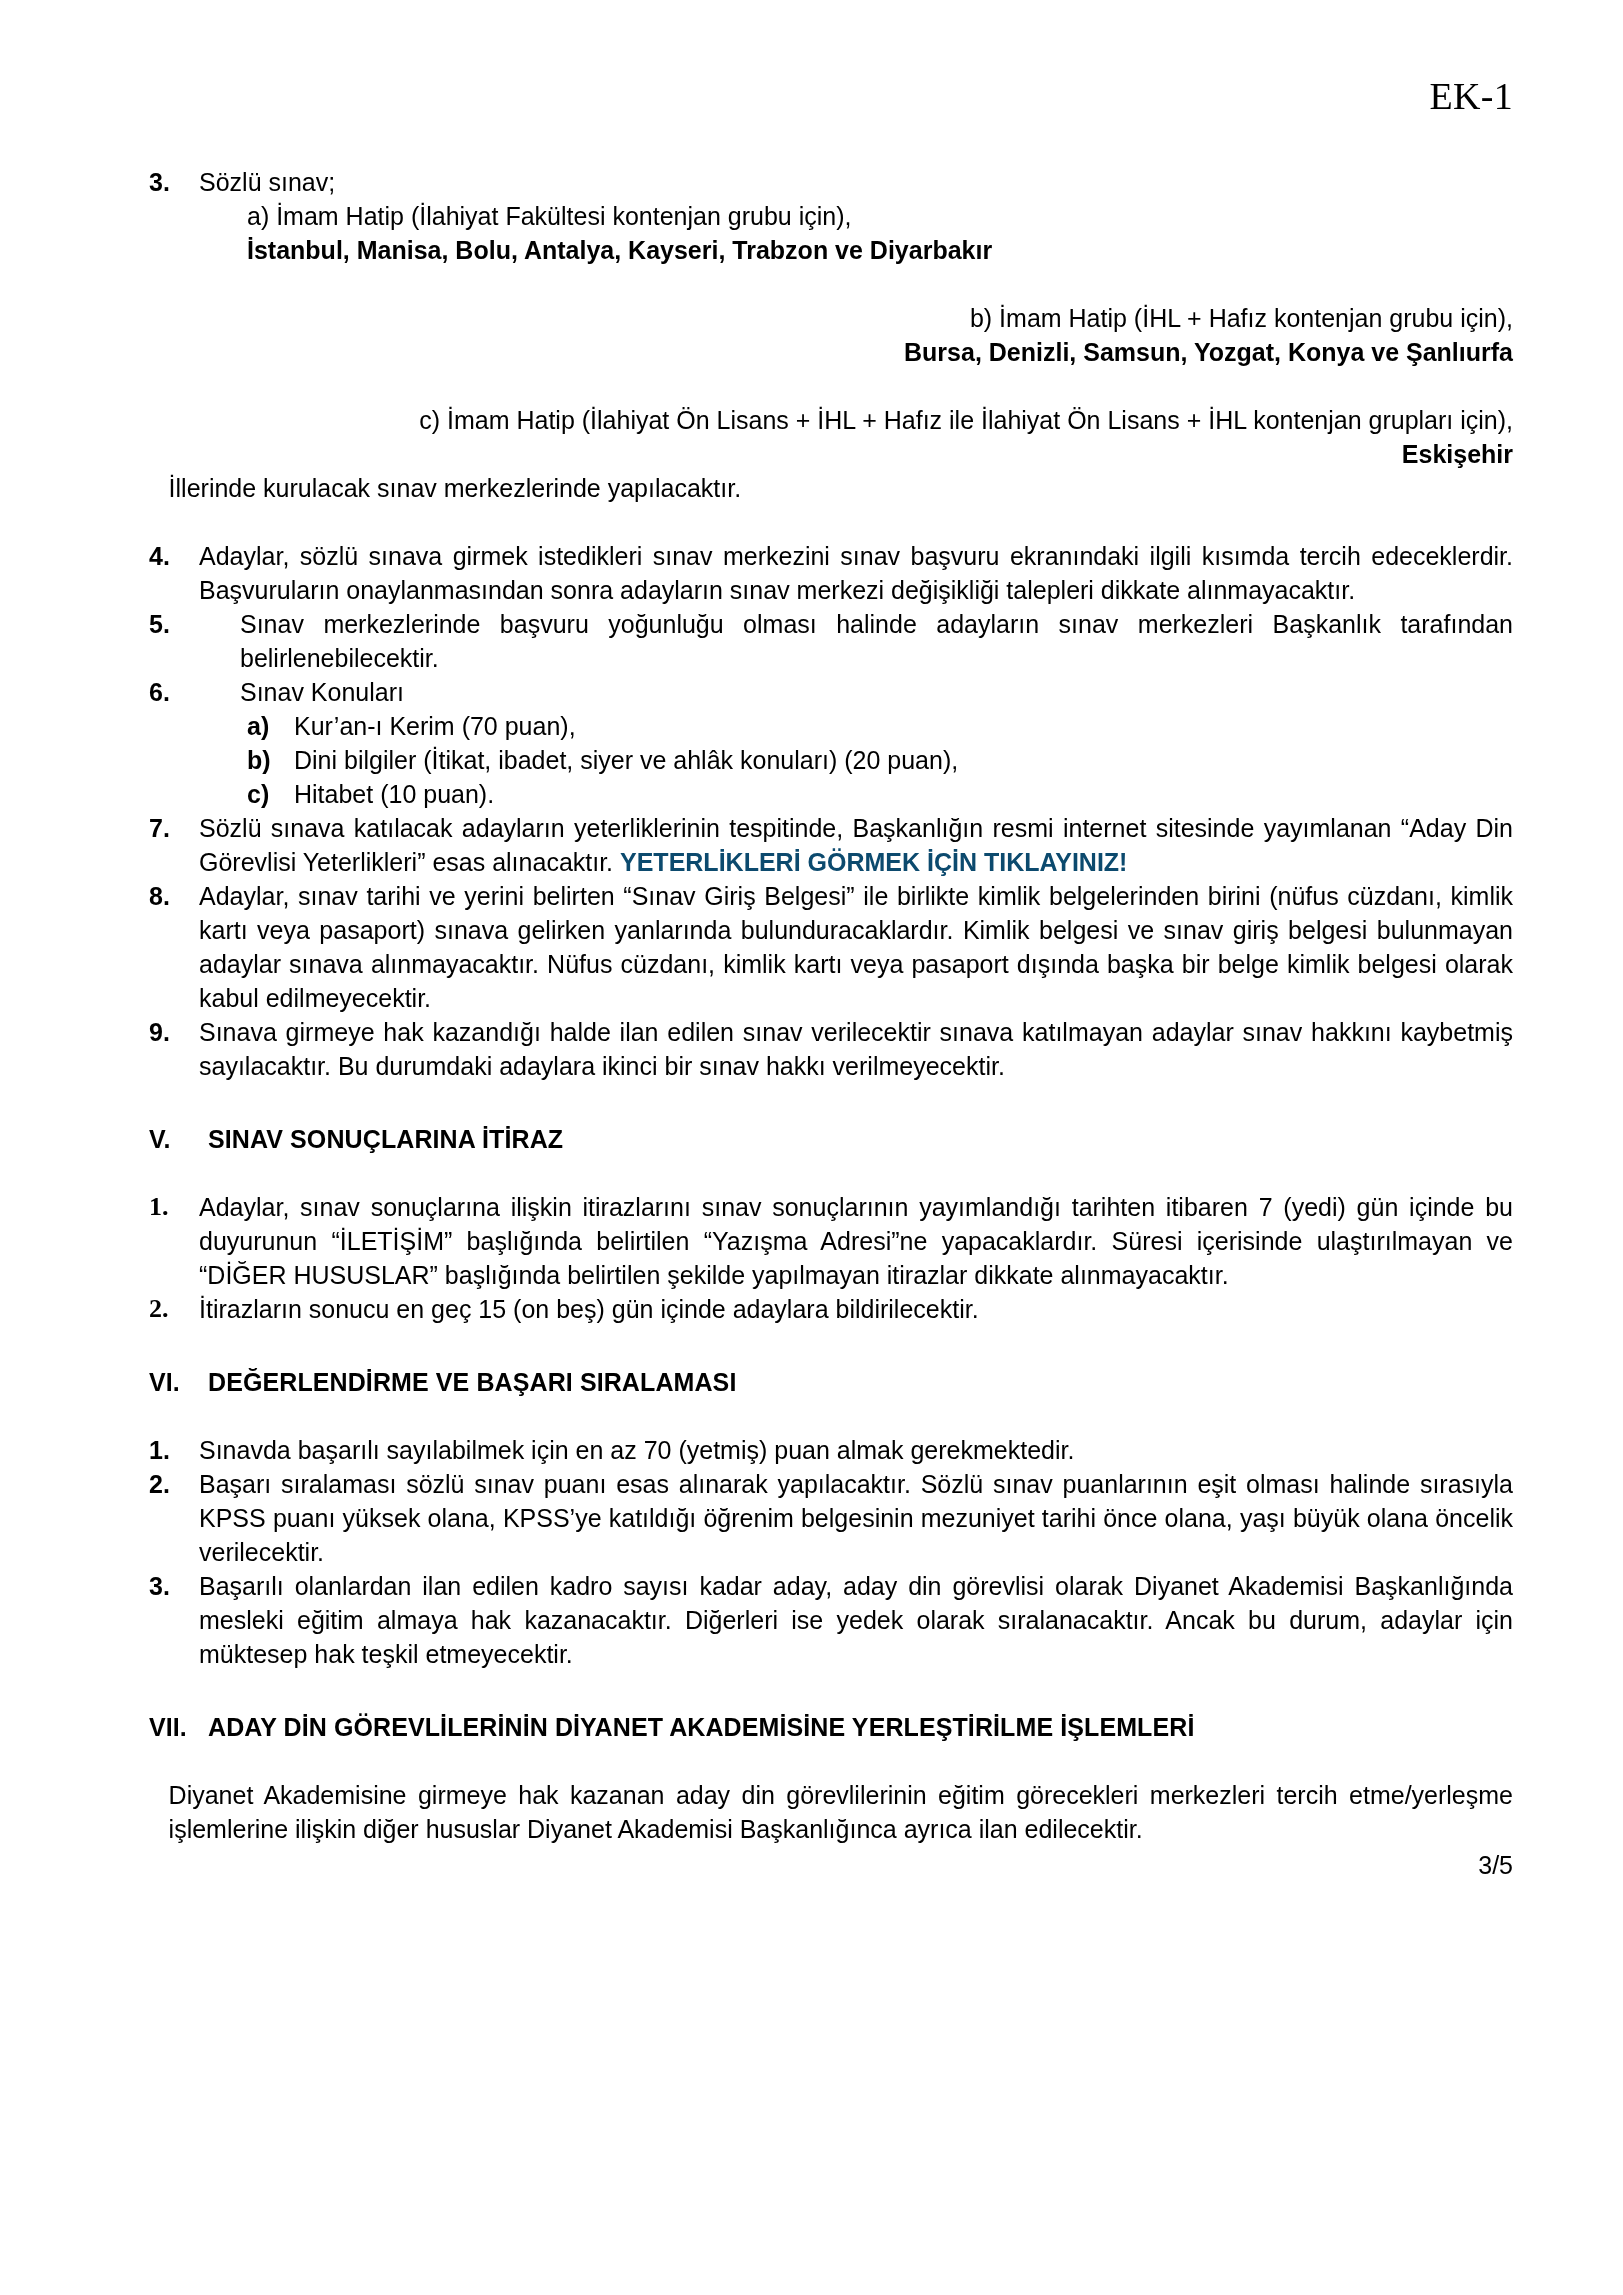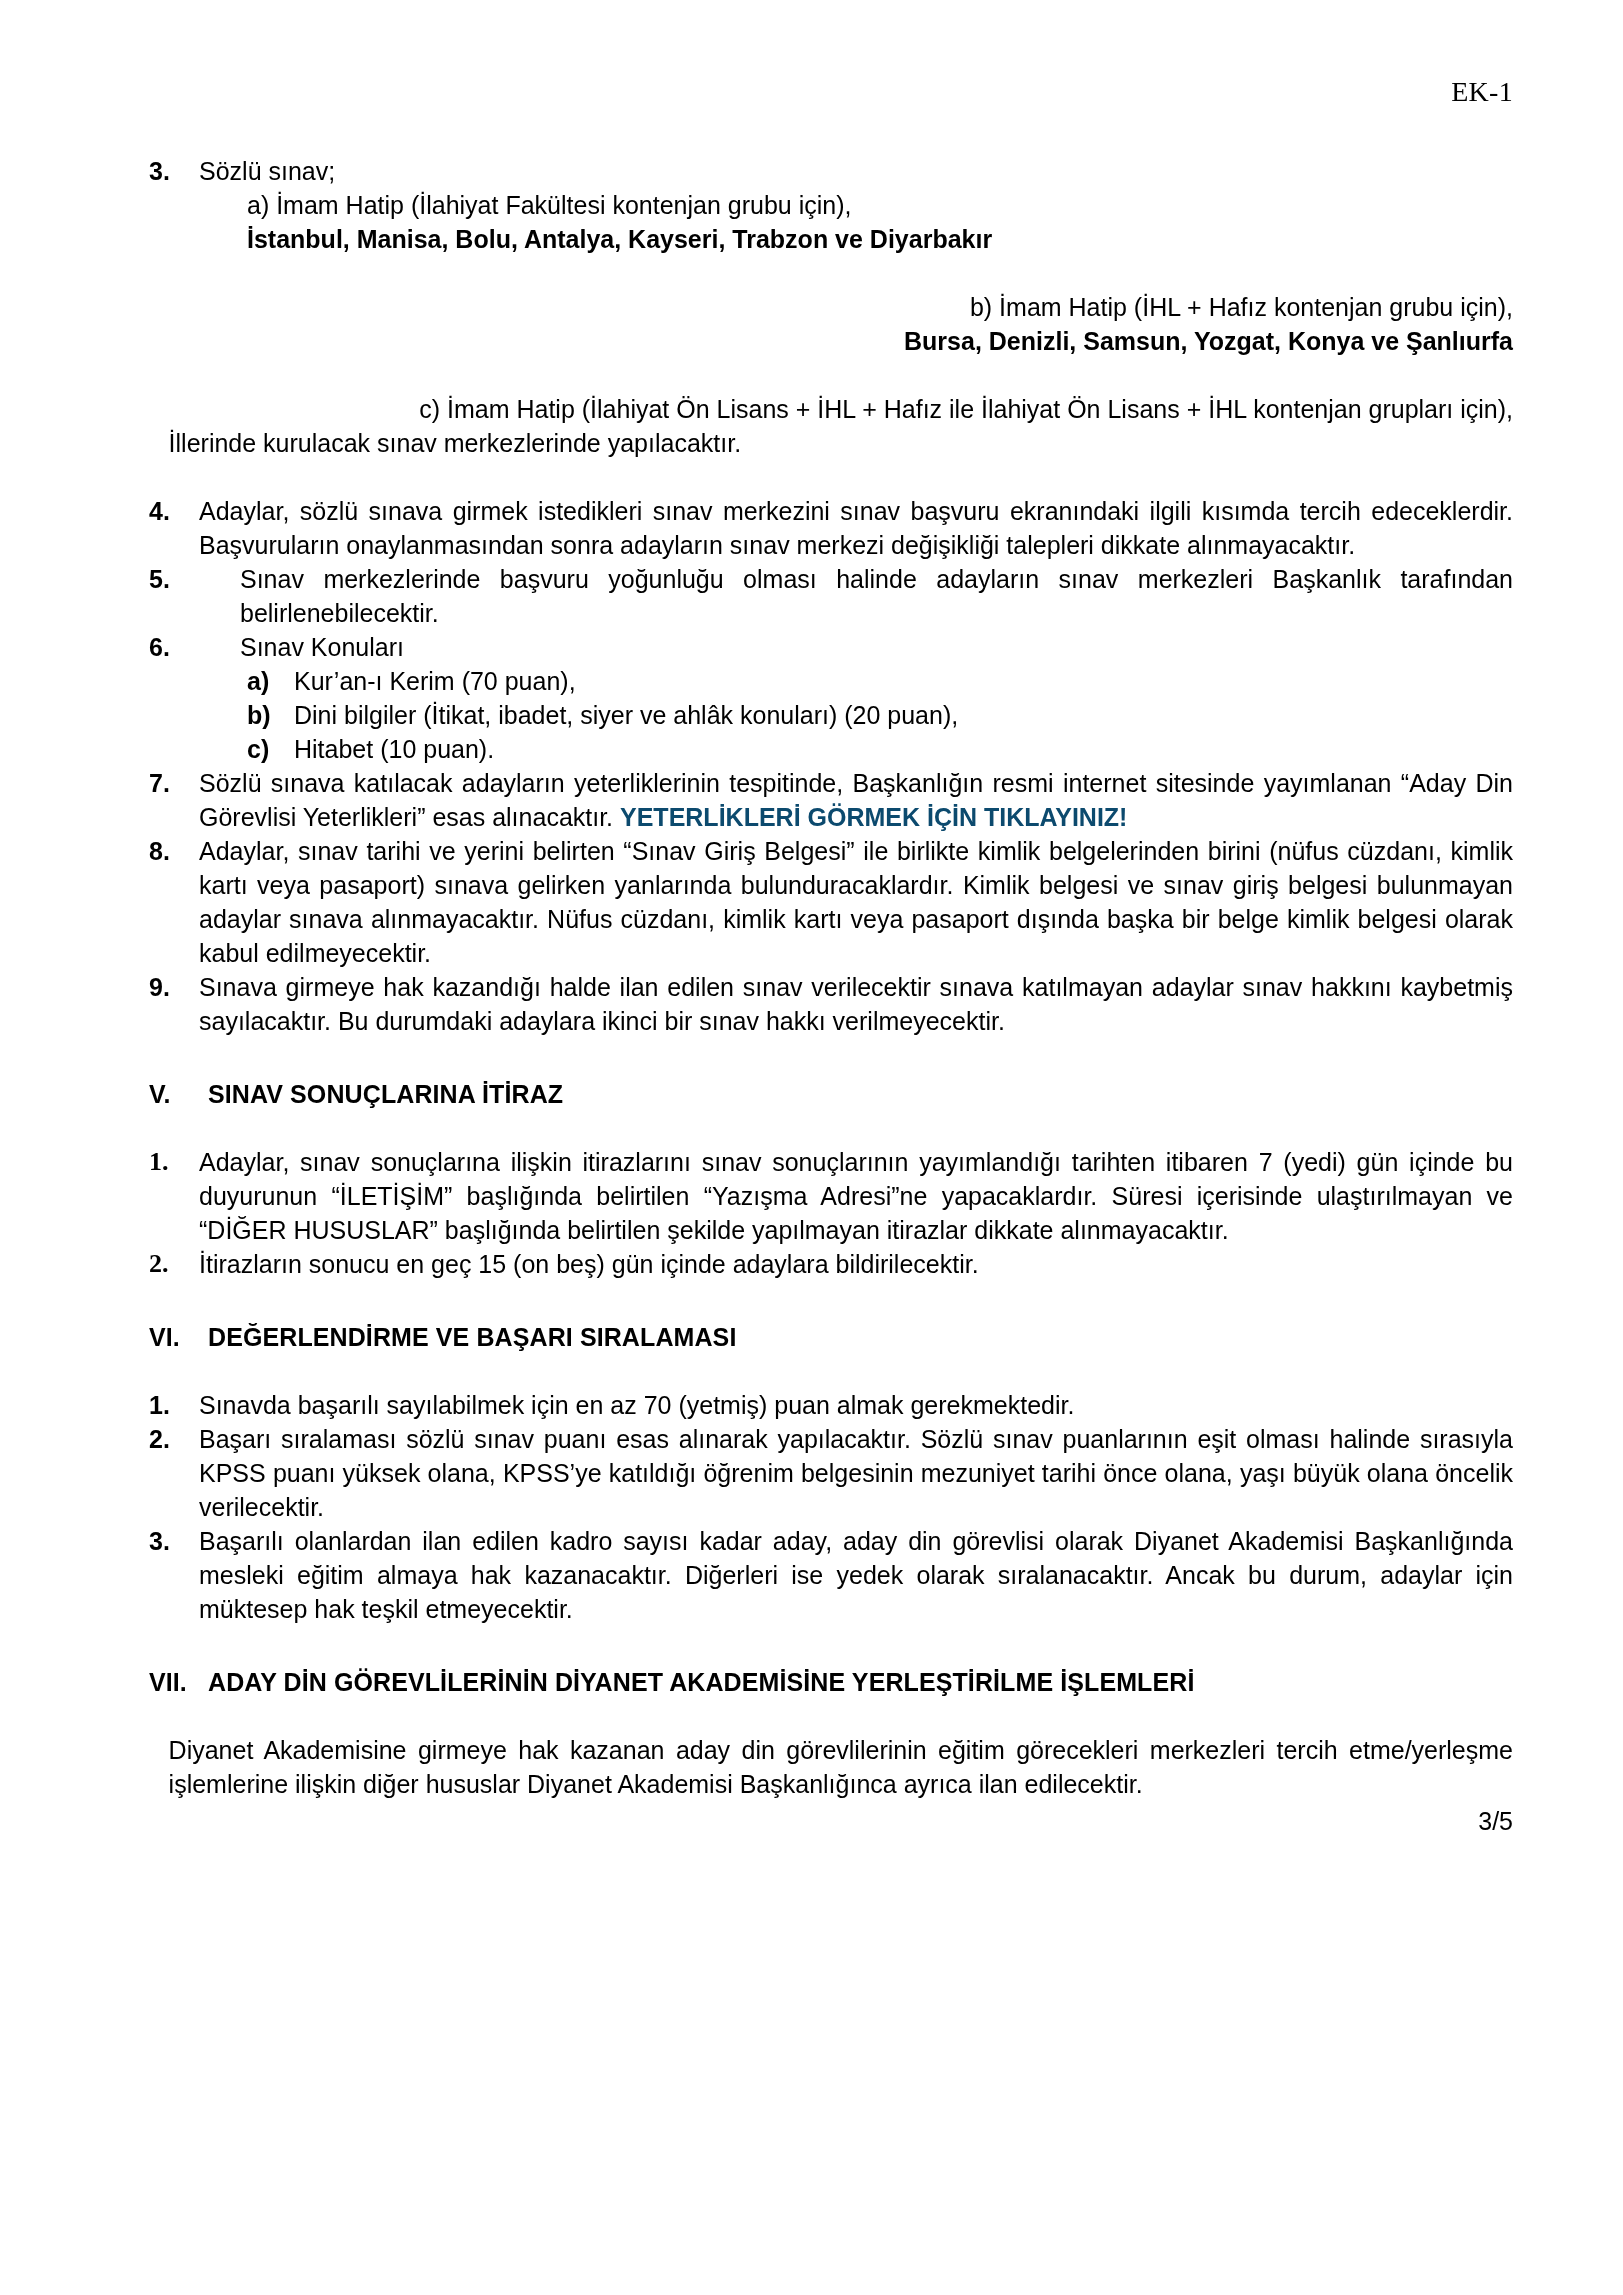--- a/index.html
+++ b/index.html
@@ -22,21 +22,21 @@
     height: 2295px;
     box-sizing: border-box;
     padding: 77px 110px 0 149px;
     background: #ffffff;
   }
 
   
   .doc-header {
     text-align: right;
     font-family: "Liberation Serif", serif;
-    font-size: 28px;
+    font-size: 38px;
     line-height: 1.05;
     letter-spacing: 0.3px;
     margin: 0 0 48px 0;
   }
 
   
   .num-list {
     list-style: none;
     margin: 0;
     padding: 0;
@@ -156,20 +156,21 @@
       <span class="cities">İstanbul, Manisa, Bolu, Antalya, Kayseri, Trabzon ve Diyarbakır</span>
     </div>
 
     <div class="sub-group">
       <span class="lead">b) İmam Hatip (İHL + Hafız kontenjan grubu için),</span>
       <span class="cities">Bursa, Denizli, Samsun, Yozgat, Konya ve Şanlıurfa</span>
     </div>
 
     <div class="sub-group">
       <span class="lead">c) İmam Hatip (İlahiyat Ön Lisans + İHL + Hafız ile İlahiyat Ön Lisans + İHL kontenjan grupları için),</span>
+      <span class="cities">Eskişehir</span>
     </div>
 
 
     <div class="tail-line">İllerinde kurulacak sınav merkezlerinde yapılacaktır.</div>
 
     <div class="spacer-md"></div>
 
     <div class="num-item">
       <span class="marker">4.</span>
       <span class="body">Adaylar, sözlü sınava girmek istedikleri sınav merkezini sınav başvuru ekranındaki ilgili kısımda tercih edeceklerdir. Başvuruların onaylanmasından sonra adayların sınav merkezi değişikliği talepleri dikkate alınmayacaktır.</span>

